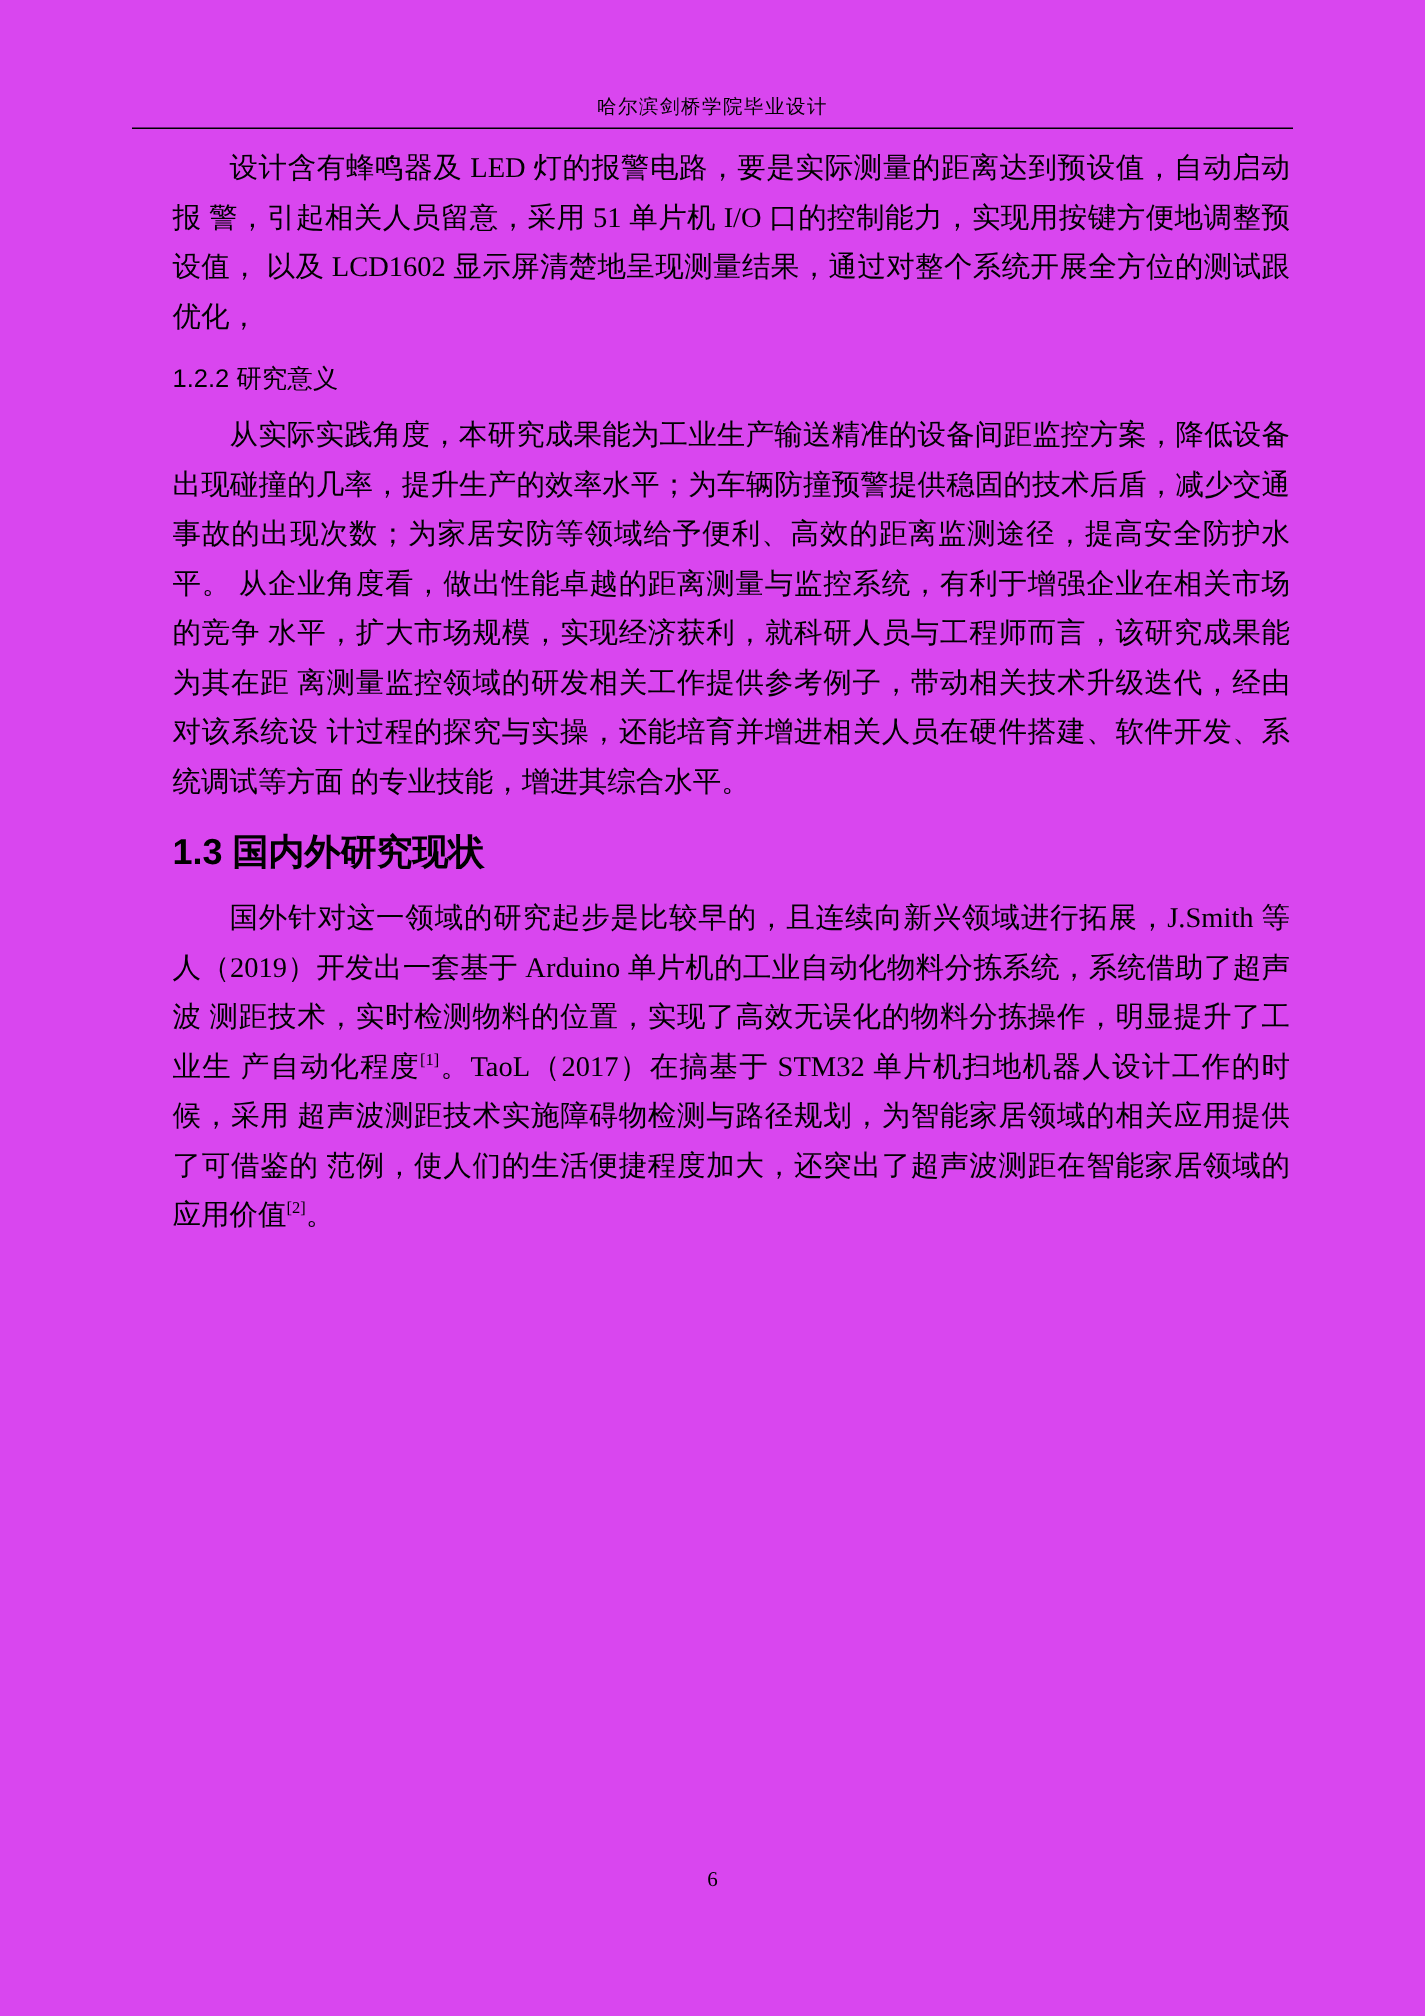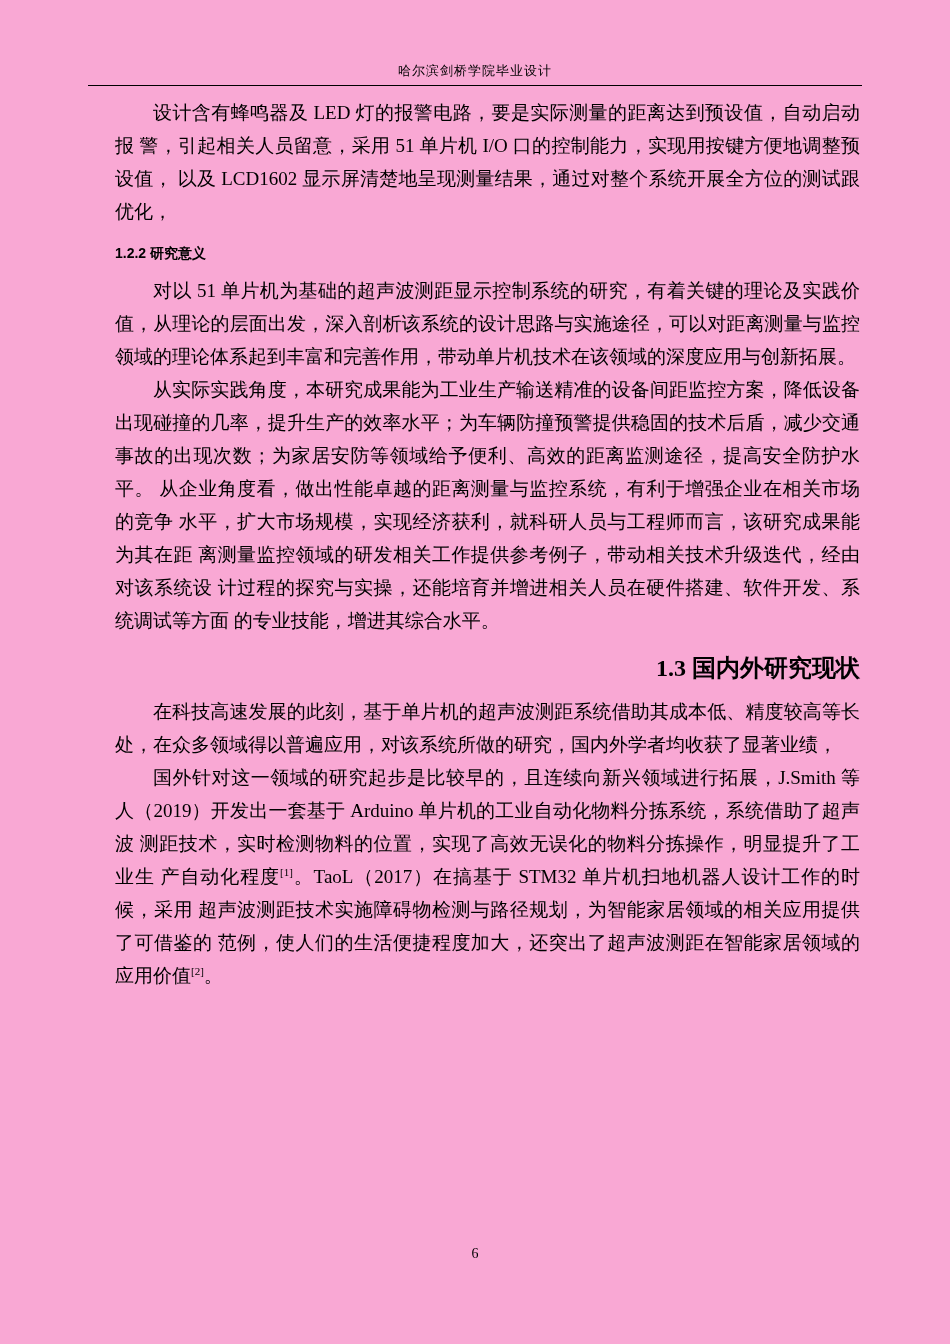--- a/index.html
+++ b/index.html
@@ -4,21 +4,21 @@
 <style>
   html, body {
     margin: 0;
     padding: 0;
     background: #ffffff;
   }
   .page {
     position: relative;
     width: 950px;
     height: 1344px;
-    background: #f9a8d4;
+    background: #d946ef;
     color: #000000;
     font-family: "Liberation Serif", "DejaVu Serif", serif;
     overflow: hidden;
   }
   .doc-header {
     position: absolute;
     top: 0;
     left: 88px;
     right: 88px;
     padding-top: 62px;
@@ -39,31 +39,30 @@
     font-size: 19px;
     line-height: 33px;
     text-align: justify;
   }
   .indent {
     text-indent: 38px;
   }
   .heading-2 {
     margin: 12px 0 8px 0;
     font-family: "Liberation Sans", "DejaVu Sans", sans-serif;
-    font-size: 14px;
-    font-weight: bold;
+    font-size: 17px;
+    font-weight: normal;
     line-height: 26px;
   }
   .heading-1 {
     margin: 16px 0 12px 0;
-    font-family: Liberation Serif, serif;
+    font-family: Liberation Sans, sans-serif;
     font-size: 24px;
     font-weight: bold;
     line-height: 30px;
-    text-align: right;
   }
   sup.cite {
     font-size: 11px;
     line-height: 0;
     vertical-align: super;
   }
   .page-number {
     position: absolute;
     top: 1246px;
     left: 0;
@@ -81,27 +80,25 @@
     <span>哈尔滨剑桥学院毕业设计</span>
   </div>
 
   <div class="content">
 
     <p class="para indent">设计含有蜂鸣器及 LED 灯的报警电路，要是实际测量的距离达到预设值，自动启动报 警，引起相关人员留意，采用 51 单片机 I/O 口的控制能力，实现用按键方便地调整预设值， 以及 LCD1602 显示屏清楚地呈现测量结果，通过对整个系统开展全方位的测试跟优化，</p>
 
 
     <h3 class="heading-2">1.2.2 研究意义</h3>
 
-    <p class="para indent">对以 51 单片机为基础的超声波测距显示控制系统的研究，有着关键的理论及实践价值，从理论的层面出发，深入剖析该系统的设计思路与实施途径，可以对距离测量与监控领域的理论体系起到丰富和完善作用，带动单片机技术在该领域的深度应用与创新拓展。</p>
 
     <p class="para indent">从实际实践角度，本研究成果能为工业生产输送精准的设备间距监控方案，降低设备出现碰撞的几率，提升生产的效率水平；为车辆防撞预警提供稳固的技术后盾，减少交通事故的出现次数；为家居安防等领域给予便利、高效的距离监测途径，提高安全防护水平。 从企业角度看，做出性能卓越的距离测量与监控系统，有利于增强企业在相关市场的竞争 水平，扩大市场规模，实现经济获利，就科研人员与工程师而言，该研究成果能为其在距 离测量监控领域的研发相关工作提供参考例子，带动相关技术升级迭代，经由对该系统设 计过程的探究与实操，还能培育并增进相关人员在硬件搭建、软件开发、系统调试等方面 的专业技能，增进其综合水平。</p>
 
     <h2 class="heading-1">1.3 国内外研究现状</h2>
 
-    <p class="para indent">在科技高速发展的此刻，基于单片机的超声波测距系统借助其成本低、精度较高等长处，在众多领域得以普遍应用，对该系统所做的研究，国内外学者均收获了显著业绩，</p>
 
     <p class="para indent"><span>国外针对这一领域的研究起步是比较早的，且连续向新兴领域进行拓展，J.Smith 等人（2019）开发出一套基于 Arduino 单片机的工业自动化物料分拣系统，系统借助了超声波 测距技术，实时检测物料的位置，实现了高效无误化的物料分拣操作，明显提升了工业生 产自动化程度</span><sup class="cite">[1]</sup><span>。TaoL（2017）在搞基于 STM32 单片机扫地机器人设计工作的时候，采用 超声波测距技术实施障碍物检测与路径规划，为智能家居领域的相关应用提供了可借鉴的 范例，使人们的生活便捷程度加大，还突出了超声波测距在智能家居领域的应用价值</span><sup class="cite">[2]</sup><span>。</span></p>
 
 
   </div>
 
   <div class="page-number">6</div>
 
 </div>
 

